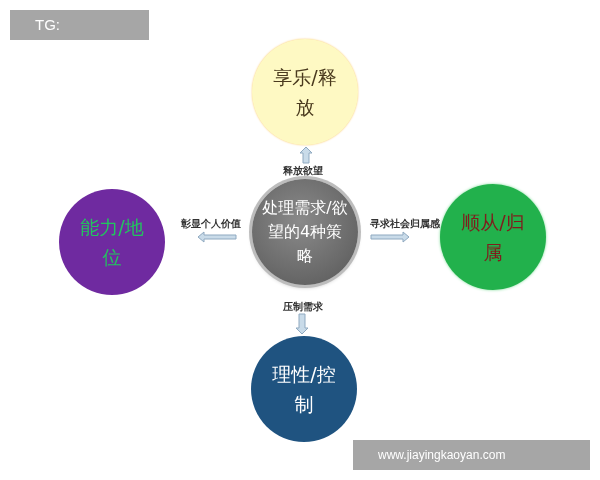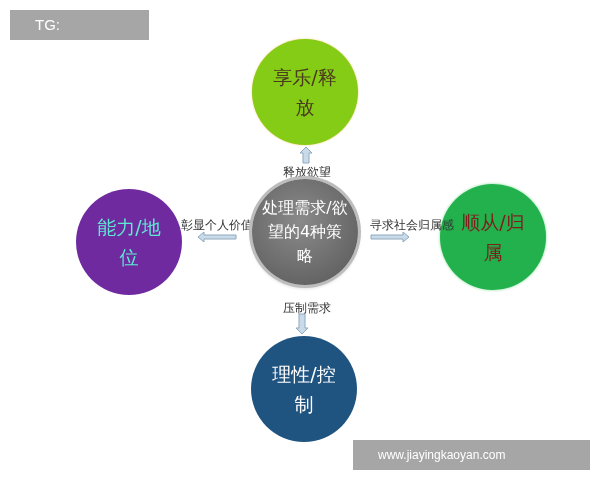--- a/index.html
+++ b/index.html
@@ -14,34 +14,34 @@
       font-size: 15px; line-height: 30px; padding: 0 25px; box-sizing: border-box;
     }
     .wm-top { left: 10px; top: 10px; width: 139px; height: 30px; }
     .wm-bottom { left: 353px; top: 440px; width: 237px; height: 30px; font-size: 12px; }
 
     .circle {
       position: absolute; border-radius: 50%;
       display: flex; align-items: center; justify-content: center; text-align: center;
       font-size: 19px; line-height: 30px; box-sizing: border-box; padding: 0 16px;
     }
-    .c-top { left: 252px; top: 39px; width: 106px; height: 106px; background: #84cc16; color: #4a3a1e;
+    .c-top { left: 252px; top: 39px; width: 106px; height: 106px; background: #fef9c3; color: #4a3a1e;
              box-shadow: 0 0 2px #fbc66a; }
-    .c-left { left: 76px; top: 189px; width: 106px; height: 106px; background: #6f2aa0; color: #5eead4; }
+    .c-left { left: 59px; top: 189px; width: 106px; height: 106px; background: #6f2aa0; color: #22c55e; }
     .c-right { left: 440px; top: 184px; width: 106px; height: 106px; background: #22b14c; color: #7f1d1d;
                box-shadow: 0 0 3px #7fdc98; }
     .c-bottom { left: 251px; top: 336px; width: 106px; height: 106px; background: #1f5380; color: #ffffff; justify-content: center; }
     .c-center { left: 252px; top: 179px; width: 106px; height: 106px;
                 background: radial-gradient(circle at 45% 40%, #8a8a8a 0%, #6e6e6e 55%, #565656 100%);
                 color: #ffffff; font-size: 16px; line-height: 24px; padding: 0 10px;
                 box-shadow: 0 0 0 3px #bdbdbd, 0 2px 4px rgba(0,0,0,0.3); }
 
     .label {
       position: absolute; font-family: "DejaVu Serif", "Liberation Serif", serif;
-      font-weight: normal; font-size: 12px; color: #333333; white-space: nowrap;
+      font-weight: bold; font-size: 10px; color: #333333; white-space: nowrap;
     }
     .lbl-top { left: 283px; top: 164px; }
     .lbl-left { left: 181px; top: 217px; }
     .lbl-right { left: 370px; top: 217px; text-align: center; }
     .lbl-bottom { left: 283px; top: 300px; }
 
     .arrow { position: absolute; }
   </style>
 </head>
 <body>

